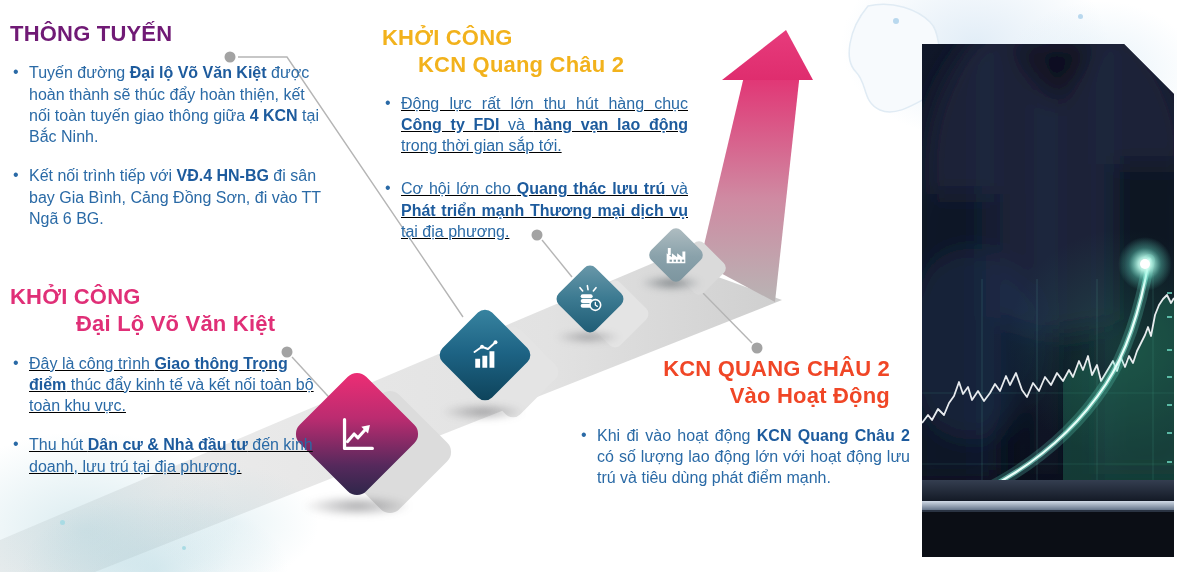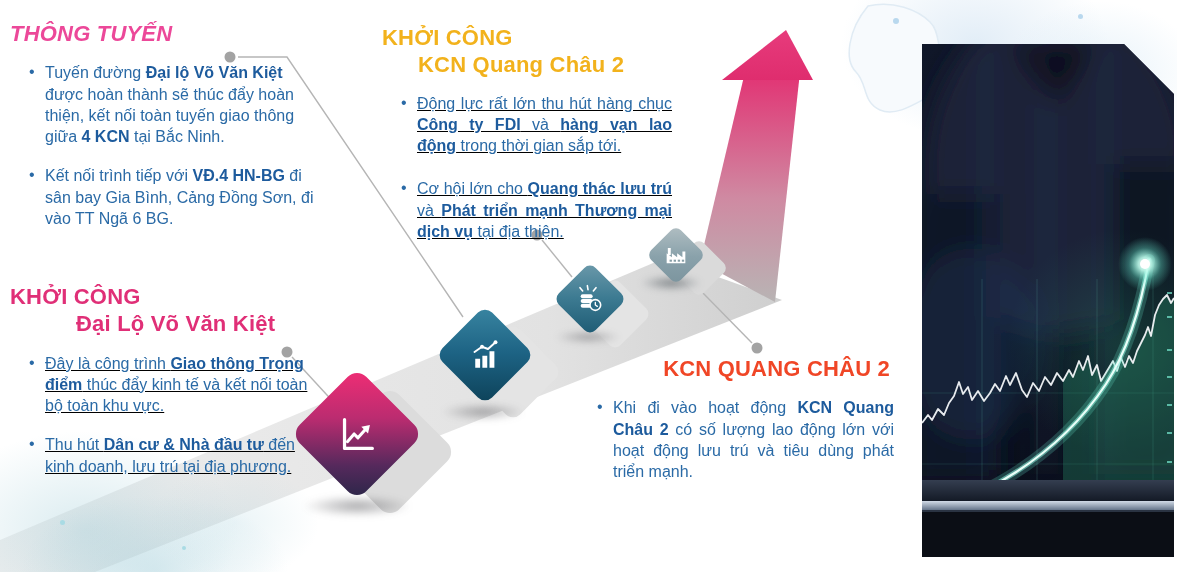--- a/index.html
+++ b/index.html
@@ -4,28 +4,28 @@
 <style>
   html,body{margin:0;padding:0;background:#ffffff;}
   .canvas{position:relative;width:1177px;height:572px;background:#ffffff;overflow:hidden;
           font-family:"Liberation Sans",sans-serif;}
   .abs{position:absolute;}
 
   
   .tb{position:absolute;z-index:6;}
   .tb h2{margin:0;font-size:22px;font-weight:800;line-height:1.24;letter-spacing:.2px;}
   .tb h2 span{display:block;}
-  .tb ul{list-style:none;margin:16px;padding:0;}
+  .tb ul{list-style:none;margin:0;padding:0;}
   .tb li{position:relative;padding-left:19px;font-size:16px;line-height:1.33;color:#2a6aa6;}
   .tb li::before{content:"\2022";position:absolute;left:3px;top:-1px;color:#2a6aa6;}
   .tb li + li{margin-top:18px;}
   .bd{font-weight:700;color:#1d5b9d;}
 
   #blk1{left:10px;top:20px;width:320px;}
-  #blk1 h2{color:#ec4899;font-style:italic;}
+  #blk1 h2{color:#701a75;}
   #blk1 .l2{margin-left:46px;}
   #blk1 ul{margin-top:15px;}
 
   #blk2{left:10px;top:283px;width:318px;}
   #blk2 h2{color:#e02f77;}
   #blk2 .l2{margin-left:66px;}
   #blk2 ul{margin-top:15px;text-decoration:underline;}
 
   #blk3{left:382px;top:24px;width:306px;}
   #blk3 h2{color:#f2b21c;}
@@ -214,30 +214,31 @@
     </ul>
   </div>
 
   <div class="tb" id="blk3">
     <h2>
       <span class="l1">KHỞI CÔNG</span>
       <span class="l2">KCN Quang Châu 2</span>
     </h2>
     <ul>
       <li><span>Động lực rất lớn thu hút hàng chục </span><span class="bd">Công ty FDI</span><span> và </span><span class="bd">hàng vạn lao động</span><span> trong thời gian sắp tới.</span></li>
-      <li><span>Cơ hội lớn cho </span><span class="bd">Quang thác lưu trú</span><span> và </span><span class="bd">Phát triển mạnh Thương mại dịch vụ</span><span> tại địa thiện.</span></li>
+      <li><span>Cơ hội lớn cho </span><span class="bd">Quang thác lưu trú</span><span> và </span><span class="bd">Phát triển mạnh Thương mại dịch vụ</span><span> tại địa phương.</span></li>
     </ul>
   </div>
 
   <div class="tb" id="blk4">
     <h2>
       <span class="l1">KCN QUANG CHÂU 2</span>
+      <span class="l2">Vào Hoạt Động</span>
     </h2>
     <ul>
-      <li><span>Khi đi vào hoạt động </span><span class="bd">KCN Quang Châu 2</span><span> có số lượng lao động lớn với hoạt động lưu trú và tiêu dùng phát triển mạnh.</span></li>
+      <li><span>Khi đi vào hoạt động </span><span class="bd">KCN Quang Châu 2</span><span> có số lượng lao động lớn với hoạt động lưu trú và tiêu dùng phát điểm mạnh.</span></li>
     </ul>
   </div>
 
   <div class="photo">
     <svg width="252" height="513" viewBox="0 0 252 513">
       <defs>
         <linearGradient id="phBg" x1="0" y1="0" x2="0" y2="1">
           <stop offset="0" stop-color="#101729"></stop>
           <stop offset="0.55" stop-color="#0c1322"></stop>
           <stop offset="1" stop-color="#080d18"></stop>

